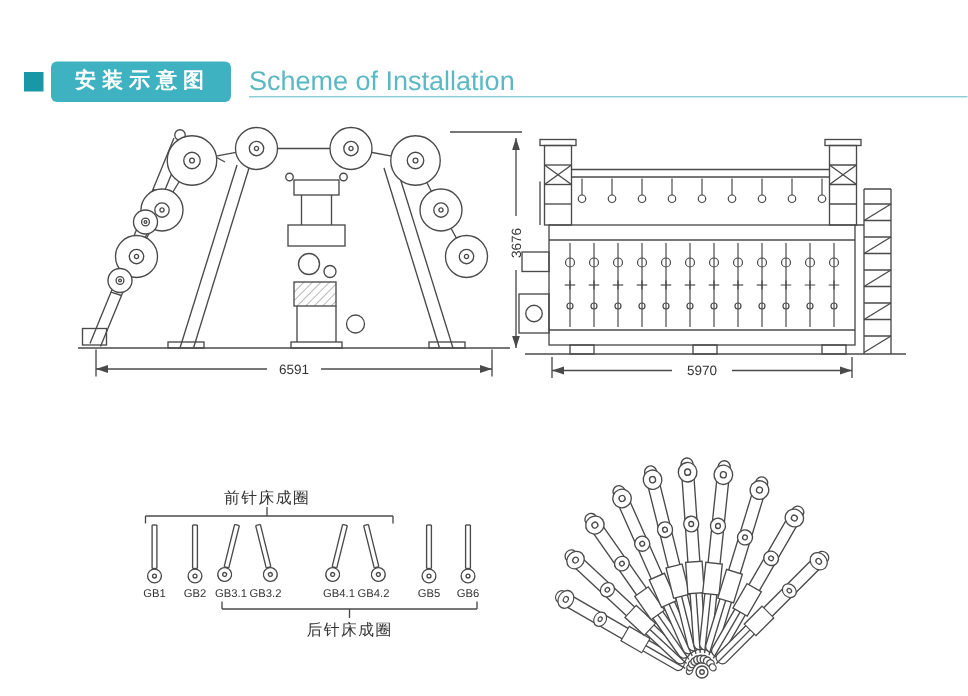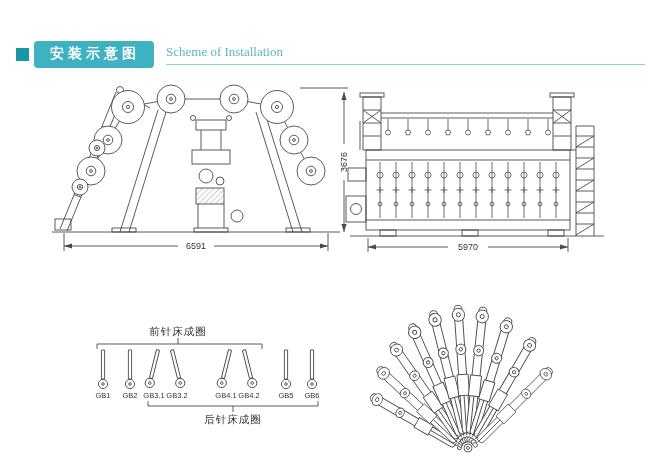--- a/index.html
+++ b/index.html
@@ -4,21 +4,21 @@
 <style>
   * { box-sizing: border-box; margin: 0; padding: 0; }
   html, body { width: 645px; height: 464px; }
   body { background: #ffffff; font-family: "Liberation Sans", sans-serif; position: relative; overflow: hidden; }
 
   .header { position: absolute; top: 9px; left: 16px; right: 0; height: 27px; display: flex; align-items: center; margin-top: 32px; }
   .header-square { width: 13px; height: 13px; background: #1898a6; margin-right: 5px; flex: 0 0 auto; }
   .header-pill { background: #3eb2c0; color: #fff; font-weight: bold; font-size: 14px; letter-spacing: 4px;
                  padding: 4px 14px 5px 16px; border-radius: 4px; white-space: nowrap; }
   .header-right { flex: 1; margin-left: 12px; position: relative; height: 100%; }
-  .header-en { color: #5cb8c2; font-size: 13px; position: absolute; top: 3px; left: 0; white-space: nowrap; font-family: Liberation Serif, serif; }
+  .header-en { color: #5cb8c2; font-size: 18px; position: absolute; top: 3px; left: 0; white-space: nowrap; }
   .header-rule { position: absolute; left: 0; right: 0; bottom: 3px; height: 1px; background: #8ecfd6; }
 
   svg.drawing-area { position: absolute; left: 0; top: 0; }
   svg text { font-family: "Liberation Sans", sans-serif; fill: #333; stroke: none; }
 </style>
 </head>
 <body>
 
 <div class="header">
   <div class="header-square"></div>

